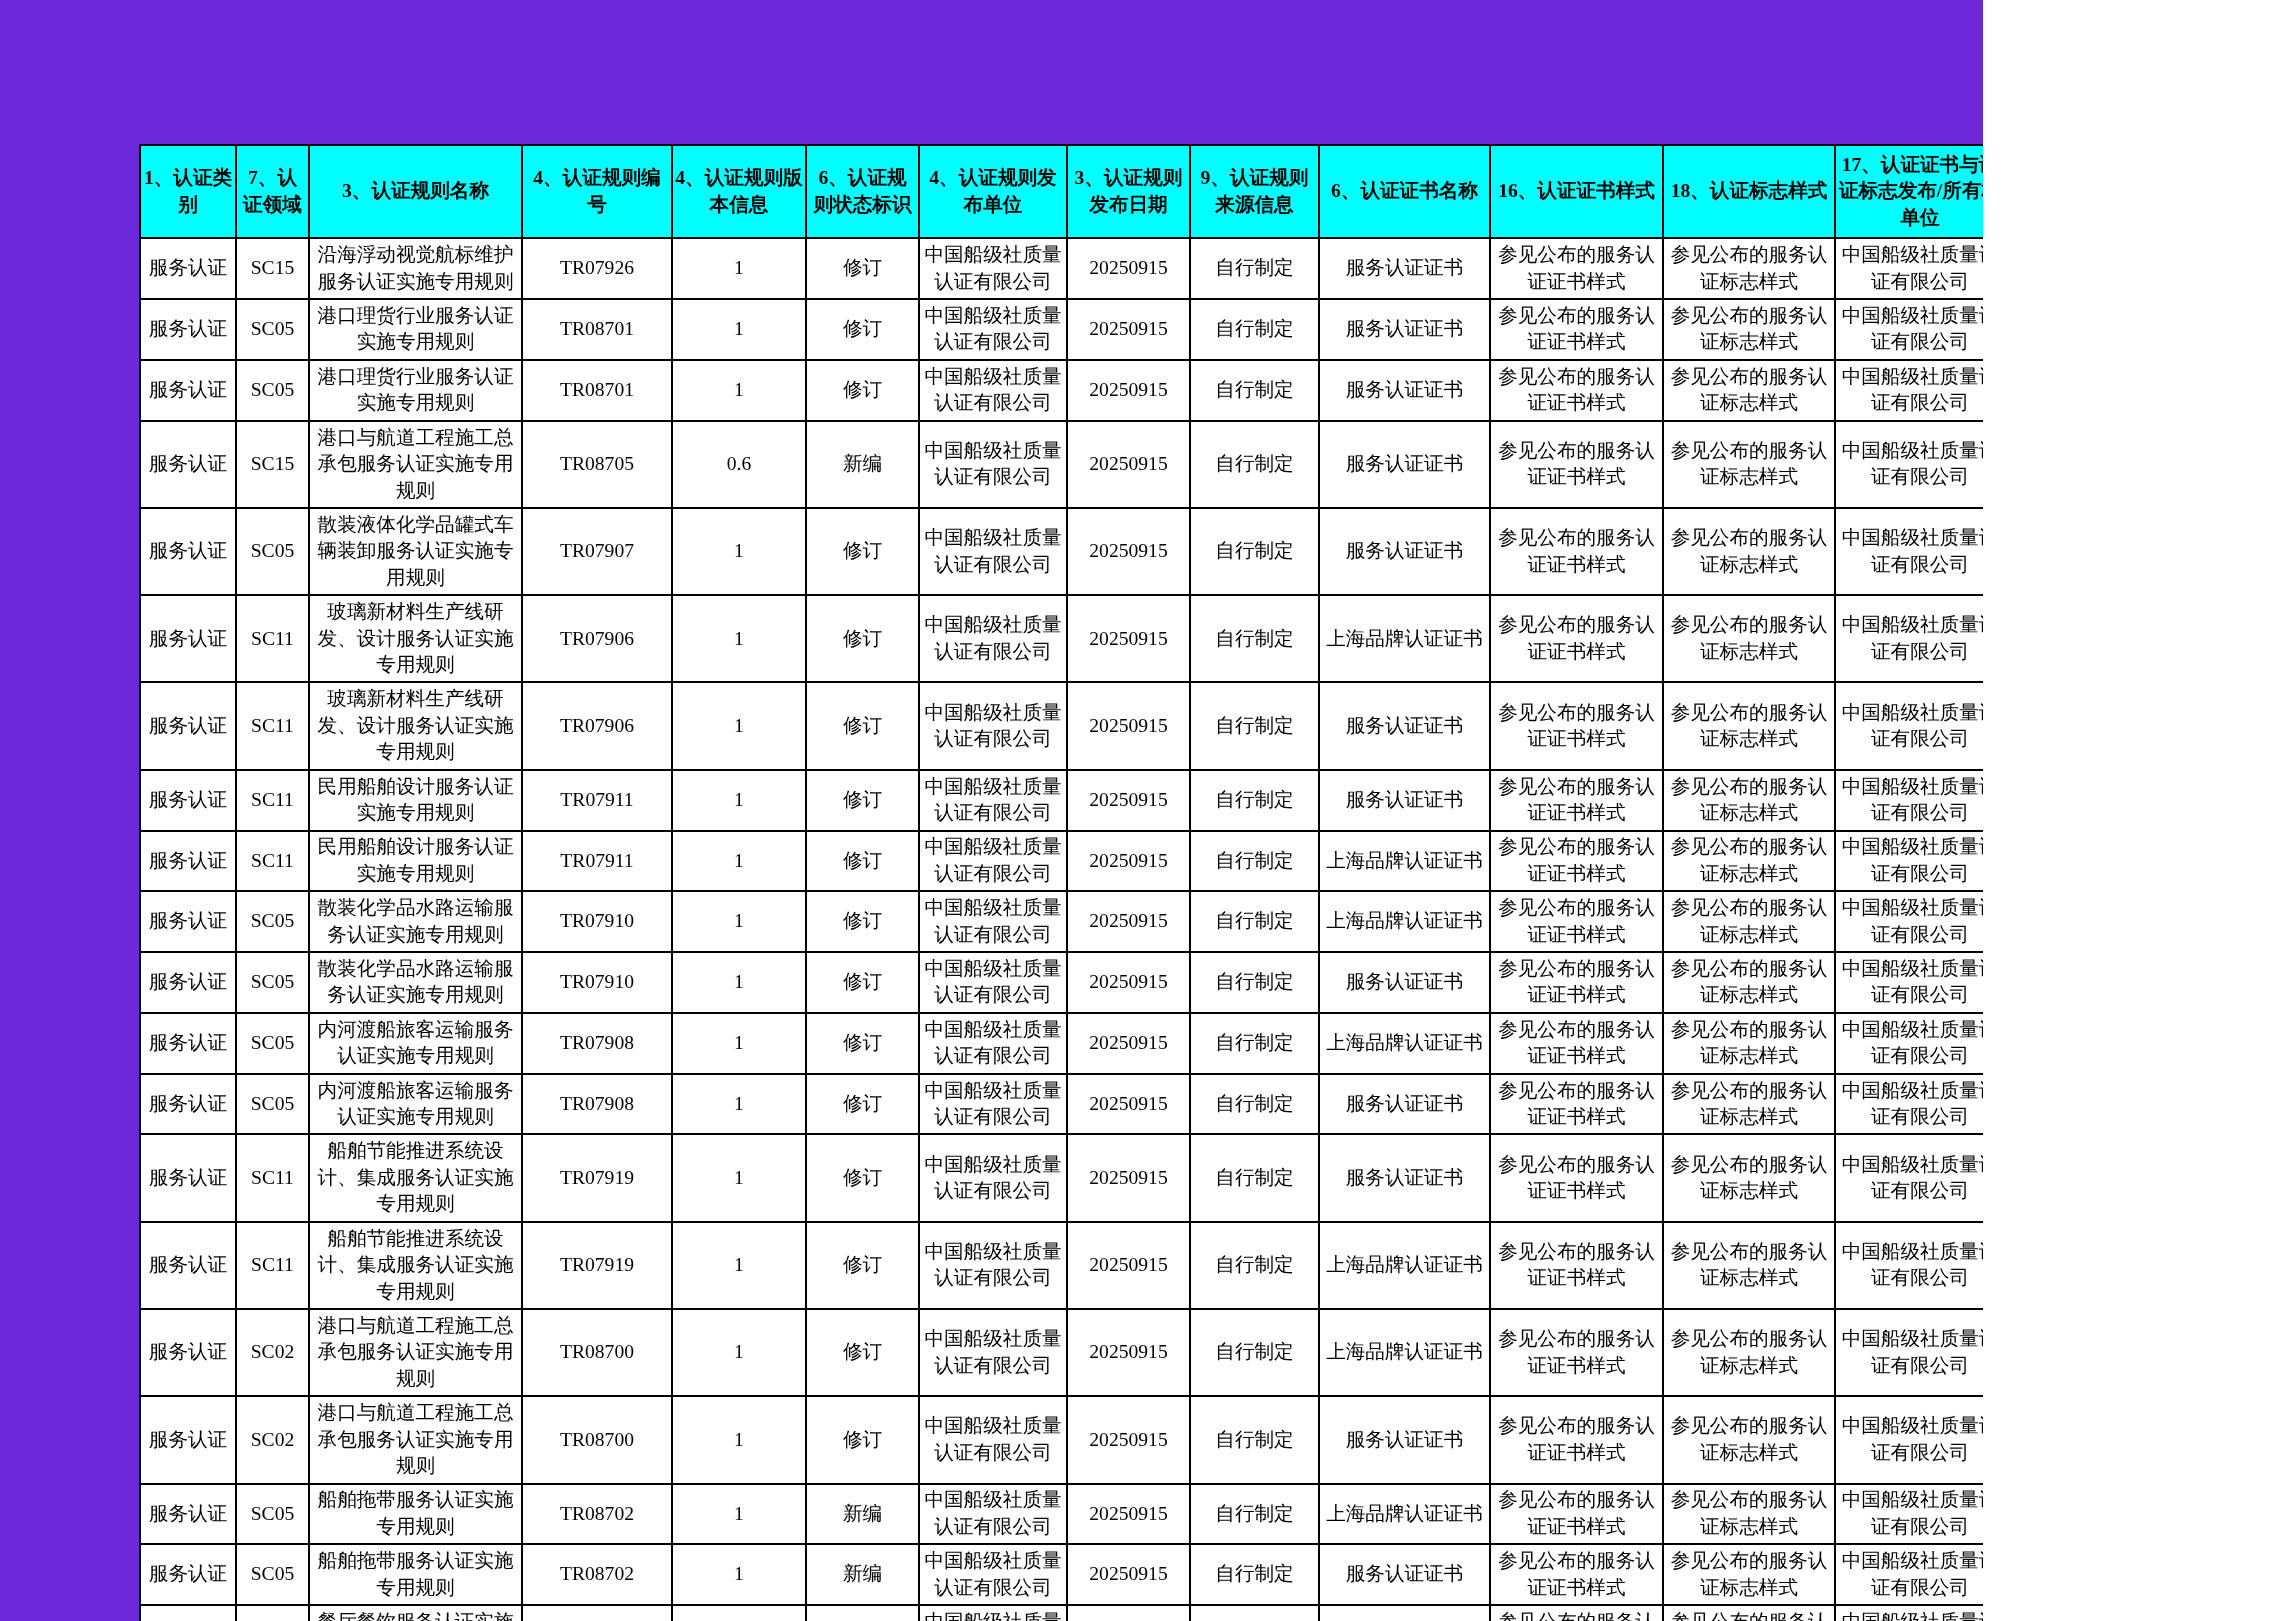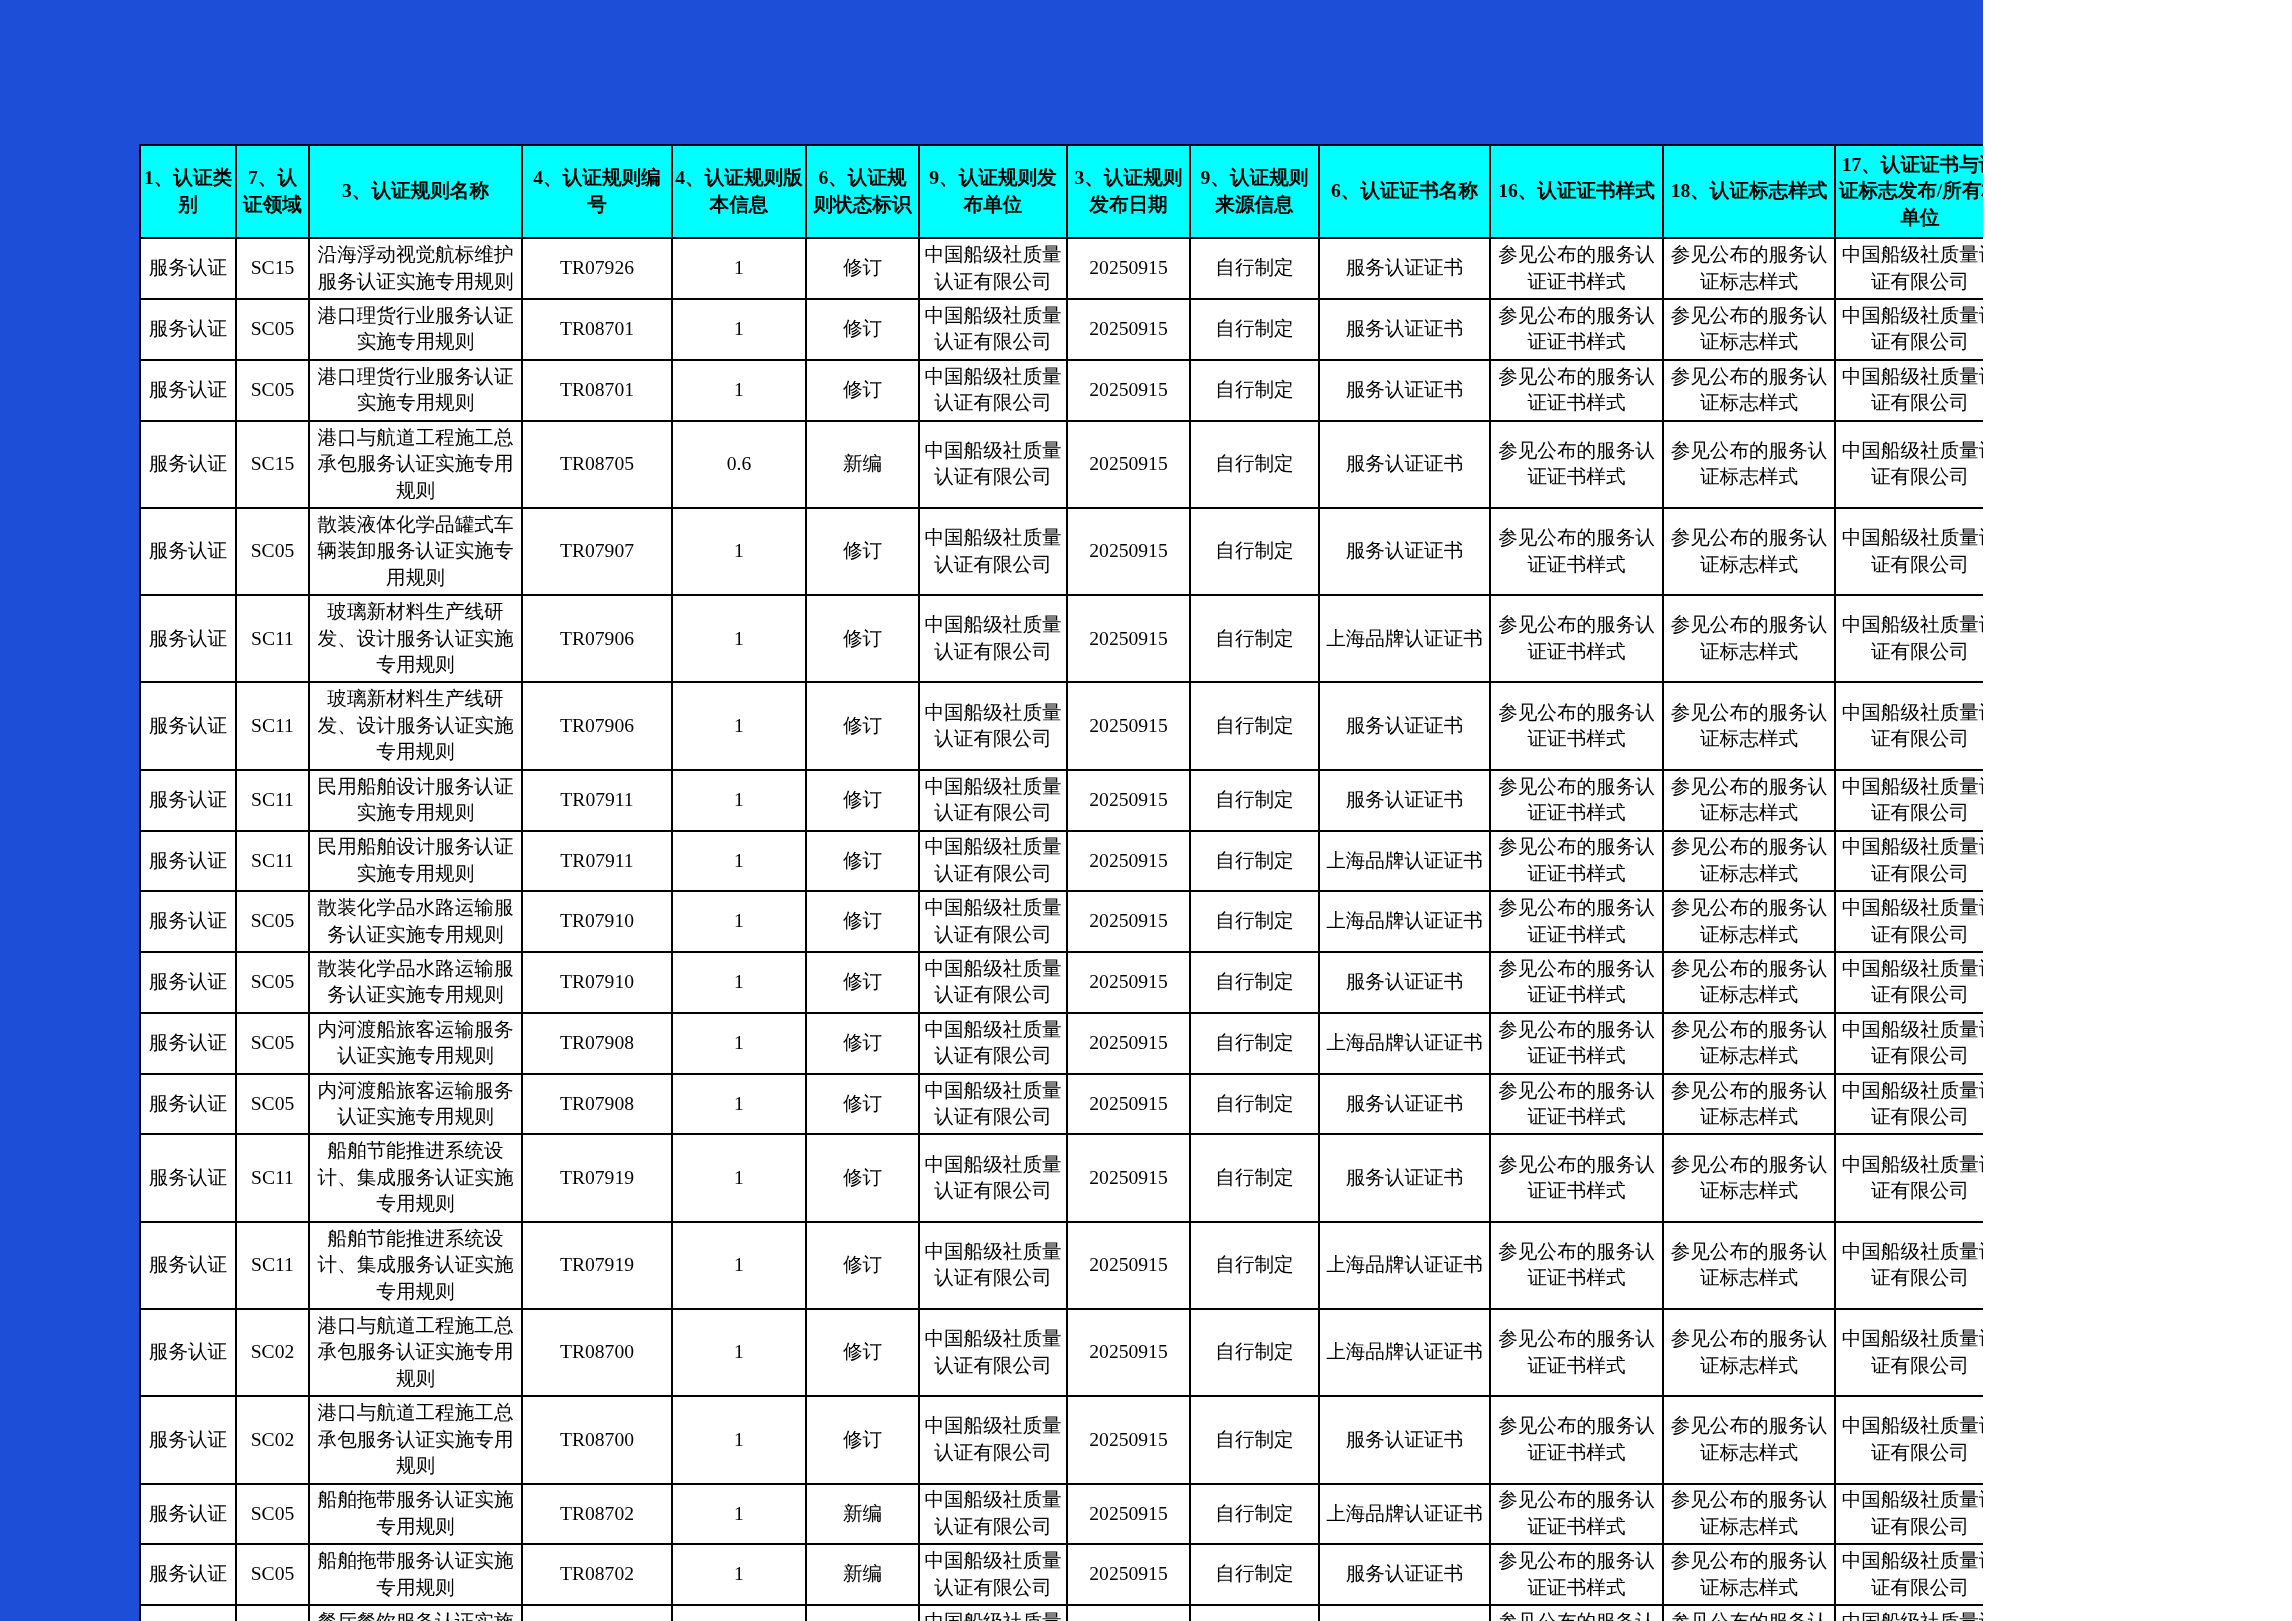--- a/index.html
+++ b/index.html
@@ -5,21 +5,21 @@
   html, body {
     margin: 0;
     padding: 0;
     background: #ffffff;
     font-family: "Liberation Serif", "DejaVu Serif", serif;
   }
   .page {
     position: relative;
     width: 1983px;
     height: 1621px;
-    background: #1d4ed8;
+    background: #6d28d9;
     overflow: hidden;
   }
   table.rules {
     position: absolute;
     left: 139px;
     top: 144px;
     width: 1863px;
     border-collapse: collapse;
     table-layout: fixed;
     border: 2.9px solid #000000;
@@ -67,21 +67,21 @@
         <col style="width: 170px;">
       </colgroup>
     <thead>
       <tr>
           <th>1、认证类别</th>
           <th>7、认证领域</th>
           <th>3、认证规则名称</th>
           <th>4、认证规则编号</th>
           <th>4、认证规则版本信息</th>
           <th>6、认证规则状态标识</th>
-          <th>9、认证规则发布单位</th>
+          <th>4、认证规则发布单位</th>
           <th>3、认证规则发布日期</th>
           <th>9、认证规则来源信息</th>
           <th>6、认证证书名称</th>
           <th>16、认证证书样式</th>
           <th>18、认证标志样式</th>
           <th>17、认证证书与认证标志发布/所有权单位</th>
         </tr>
     </thead>
     <tbody>
         <tr>

